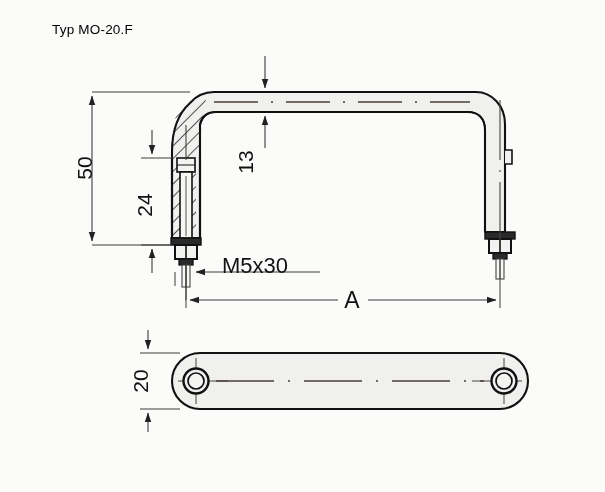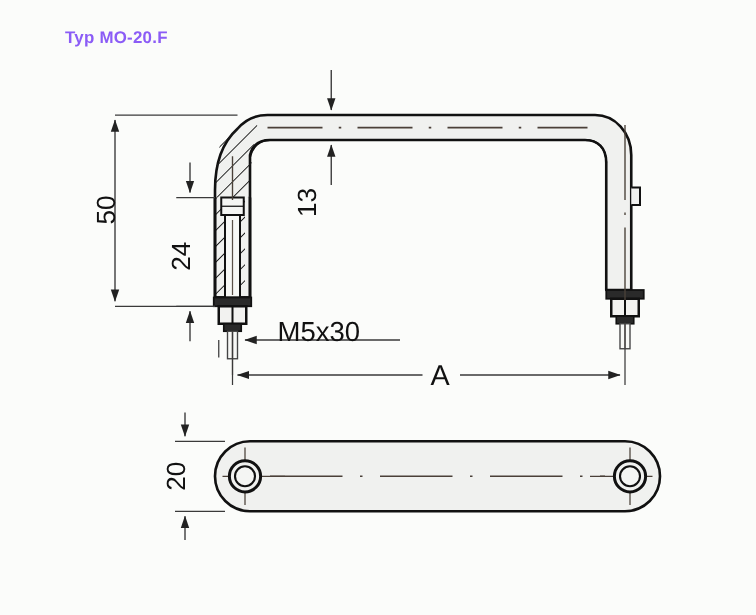--- a/index.html
+++ b/index.html
@@ -8,22 +8,22 @@
     background:#fbfcfa;
     font-family:"Liberation Sans", sans-serif;
     overflow:hidden;
     position:relative;
   }
   #drawing{position:absolute;top:0;left:0;}
   .title{
     position:absolute;
     left:52px; top:22px;
     font-size:13.5px;
-    font-weight:700;
-    color:#8b5cf6;
+    font-weight:400;
+    color:#000000;
     letter-spacing:0.2px;
     white-space:nowrap;
   }
 </style>
 </head>
 <body>
 
 <div class="title">Typ MO-20.F</div>
 
 <svg id="drawing" width="605" height="492" viewBox="0 0 605 492">

